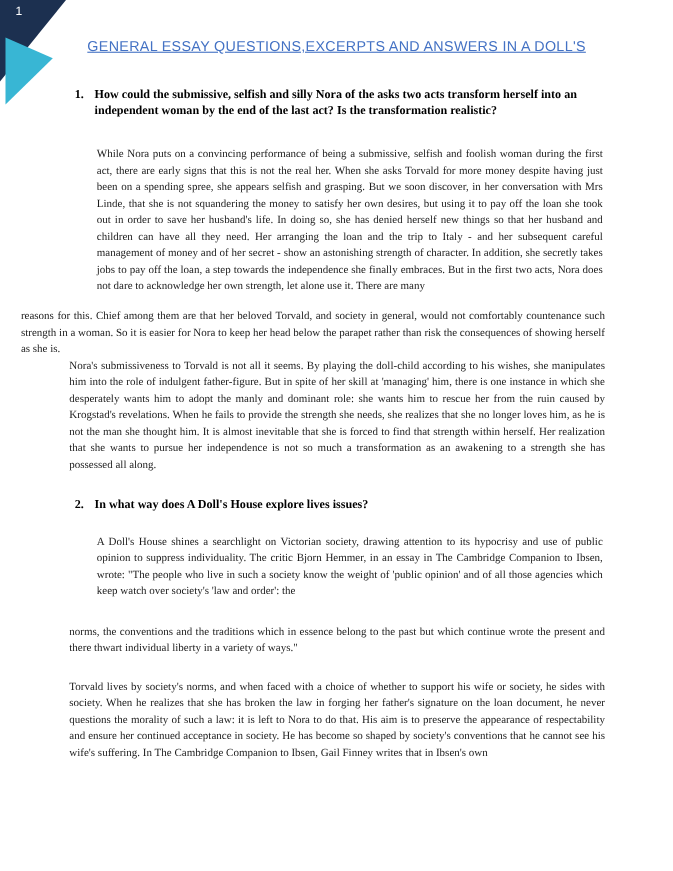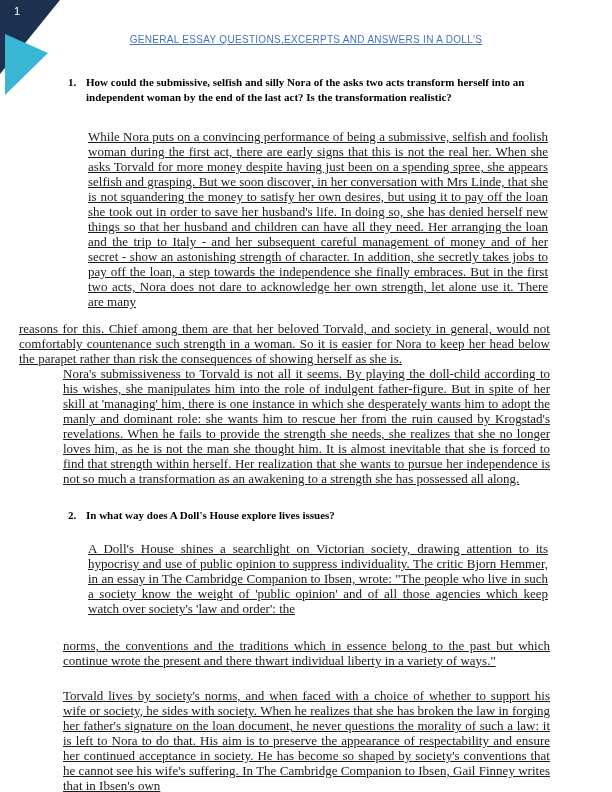--- a/index.html
+++ b/index.html
@@ -30,45 +30,44 @@
     color: #ffffff;
     font-family: "Liberation Sans", sans-serif;
     font-size: 11px;
     line-height: 13px;
   }
 
   .title {
     margin: 34px 34px 0 34px;
     text-align: center;
     font-family: "Liberation Sans", sans-serif;
-    font-size: 10px;
+    font-size: 13px;
     letter-spacing: 0.3px;
     color: var(--title-blue, #4472c4);
     text-decoration: underline;
     font-weight: 400;
   }
 
   .question {
     display: flex;
     margin: 0 56px 0 68px;
     font-size: 11px;
     line-height: 15px;
     font-weight: bold;
     color: #000;
   }
   .q-num { flex: none; width: 18px; }
   .q-text { flex: 1; }
 
   .para {
     margin: 0;
-    font-size: 13px;
+    font-size: 10px;
     line-height: 15px;
     text-align: justify;
     color: var(--body-text, #1b1b1b);
-    text-decoration: underline;
   }
   .indented  { margin-left: 88px; margin-right: 64px; }
   .fullwidth { margin-left: 63px; margin-right: 62px; }
 
   .q1       { margin-top: 30px; }
   .m-block1 { margin-top: 24px; }
   .m-cont1  { margin-top: 12px; margin-left: 19px; }
   .m-para2  { }
   .q2       { margin-top: 22px; }
   .m-block2 { margin-top: 18px; }

